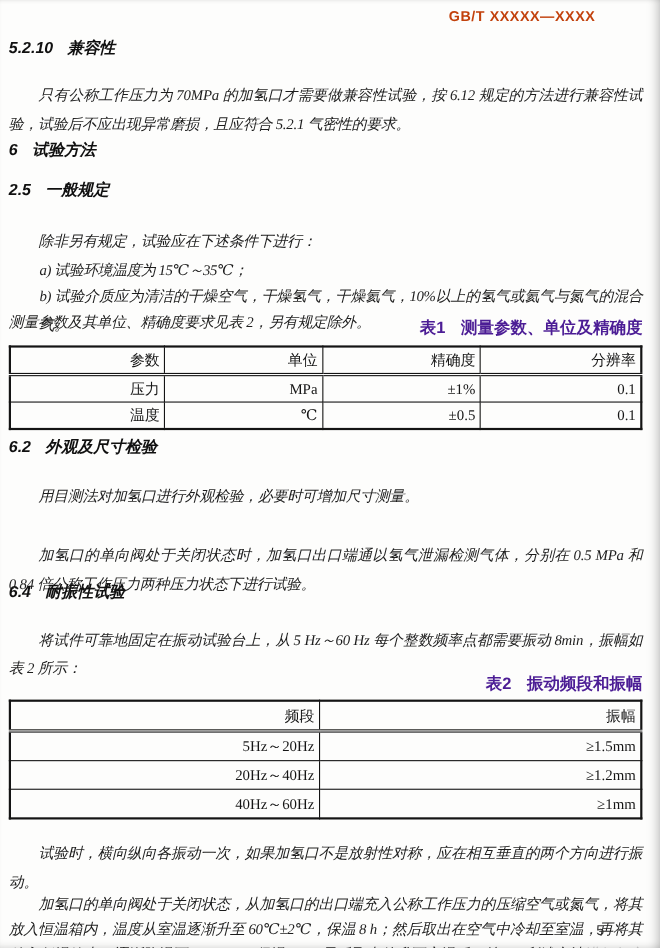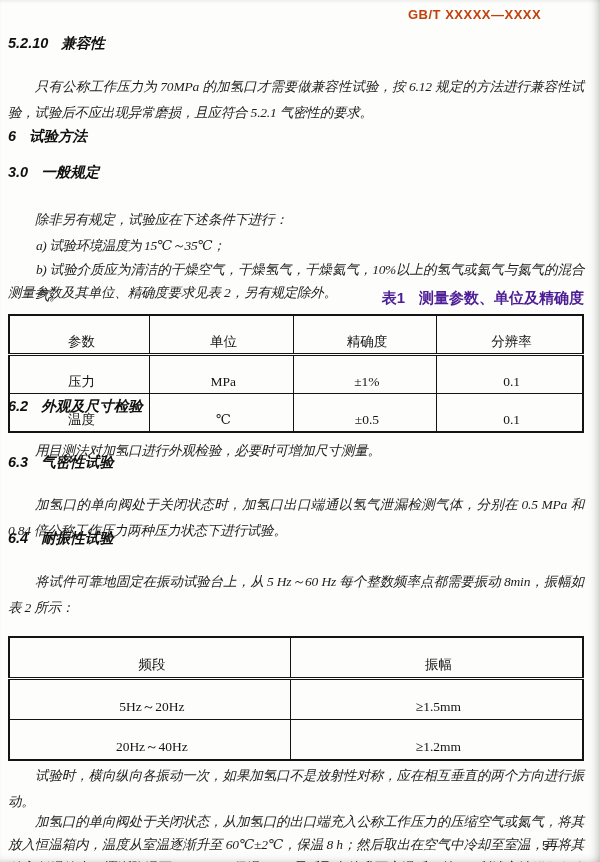--- a/index.html
+++ b/index.html
@@ -25,22 +25,22 @@
   .tcap{
     position:absolute;left:8px;width:576px;text-align:right;
     font-family:"Liberation Sans","DejaVu Sans",sans-serif;font-weight:bold;font-size:15px;color:#4c1d95;
   }
   .tcap .lab{margin-right:14px;}
   table.gb{
     position:absolute;left:8px;width:576px;border-collapse:collapse;table-layout:fixed;
     font-size:13.5px;color:#151515;border:2px solid #141414;
   }
   table.gb th,table.gb td{
-    border:1px solid #141414;font-weight:normal;text-align:center;
-    padding:16px 4px 1px 8px;height:19px;line-height:20px;
+    border:1px solid #141414;font-weight:normal;text-align:right;
+    padding:2px 4px 1px 8px;height:19px;line-height:20px;
   }
   table.gb thead th{border-bottom:3px double #141414;}
   table.t2 th,table.t2 td{height:22px;line-height:22px;margin-left:35px;}
   .faded{color:#b9b9b9;}
   .pageno{
     position:absolute;top:838px;left:542px;font-size:13px;color:#333;
     font-family:"Liberation Sans","DejaVu Sans",sans-serif;
   }
 </style>
 </head>
@@ -53,21 +53,21 @@
   <div class="abs h" style="top:34px">
     <span class="hn">5.2.10</span><span>兼容性</span>
   </div>
   <p class="abs body ind" style="top:60px">只有公称工作压力为 70MPa 的加氢口才需要做兼容性试验，按 6.12 规定的方法进行兼容性试验，试验后不应出现异常磨损，且应符合 5.2.1 气密性的要求。</p>
 
   <div class="abs h" style="top:127px">
     <span class="hn">6</span><span>试验方法</span>
   </div>
 
   <div class="abs h" style="top:163px">
-    <span class="hn">3.0</span><span>一般规定</span>
+    <span class="hn">2.5</span><span>一般规定</span>
   </div>
   <p class="abs body ind" style="top:193px">除非另有规定，试验应在下述条件下进行：</p>
   <p class="abs body li" style="top:219px">a)  试验环境温度为 15℃～35℃；</p>
   <p class="abs body li" style="top:243px">b)  试验介质应为清洁的干燥空气，干燥氢气，干燥氦气，10%以上的氢气或氦气与氮气的混合气。</p>
   <p class="abs body" style="top:266px">测量参数及其单位、精确度要求见表 2，另有规定除外。</p>
 
   <div class="tcap" style="top:289px">
     <span class="lab">表1</span><span>测量参数、单位及精确度</span>
   </div>
   <table class="gb t1" style="top:314px">
@@ -99,50 +99,54 @@
         <td>0.1</td>
       </tr>
     </tbody>
   </table>
 
   <div class="abs h" style="top:397px">
     <span class="hn">6.2</span><span>外观及尺寸检验</span>
   </div>
   <p class="abs body ind" style="top:424px">用目测法对加氢口进行外观检验，必要时可增加尺寸测量。</p>
 
-  <div class="abs h" style="top:453px">
-    <span class="hn">6.3</span><span>气密性试验</span>
-  </div>
   <p class="abs body ind" style="top:478px">加氢口的单向阀处于关闭状态时，加氢口出口端通以氢气泄漏检测气体，分别在 0.5 MPa 和 0.84 倍公称工作压力两种压力状态下进行试验。</p>
 
   <div class="abs h" style="top:529px">
     <span class="hn">6.4</span><span>耐振性试验</span>
   </div>
   <p class="abs body ind" style="top:555px">将试件可靠地固定在振动试验台上，从 5 Hz～60 Hz 每个整数频率点都需要振动 8min，振幅如表 2 所示：</p>
 
+  <div class="tcap" style="top:612px">
+    <span class="lab">表2</span><span>振动频段和振幅</span>
+  </div>
   <table class="gb t2" style="top:636px">
     <colgroup>
         <col style="width:49%">
         <col style="width:51%">
       </colgroup>
     <thead>
       <tr>
         <th>频段</th>
         <th>振幅</th>
       </tr>
     </thead>
     <tbody>
       <tr>
         <td>5Hz～20Hz</td>
         <td>≥1.5mm</td>
       </tr>
       <tr>
         <td>20Hz～40Hz</td>
         <td>≥1.2mm</td>
       </tr>
+      <tr>
+        <td>40Hz～60Hz</td>
+        <td>≥1mm</td>
+      </tr>
     </tbody>
   </table>
 
   <p class="abs body ind" style="top:749px">试验时，横向纵向各振动一次，如果加氢口不是放射性对称，应在相互垂直的两个方向进行振动。</p>
 
   <p class="abs body ind tight" style="top:796px"><span>加氢口的单向阀处于关闭状态，从加氢口的出口端充入公称工作压力的压缩空气或氮气，将其放入恒温箱内，温度从室温逐渐升至 60℃±2℃，保温 8 h；然后取出在空气中冷却至室温，再将其放入低温箱内，逐渐降温至-40℃±2℃保温 8 h；最后取出待升至室温后，按 6.3 所述方法</span><span class="faded">进行气密性试验。</span></p>
 
   <div class="pageno">5</div>
 
 </div>

